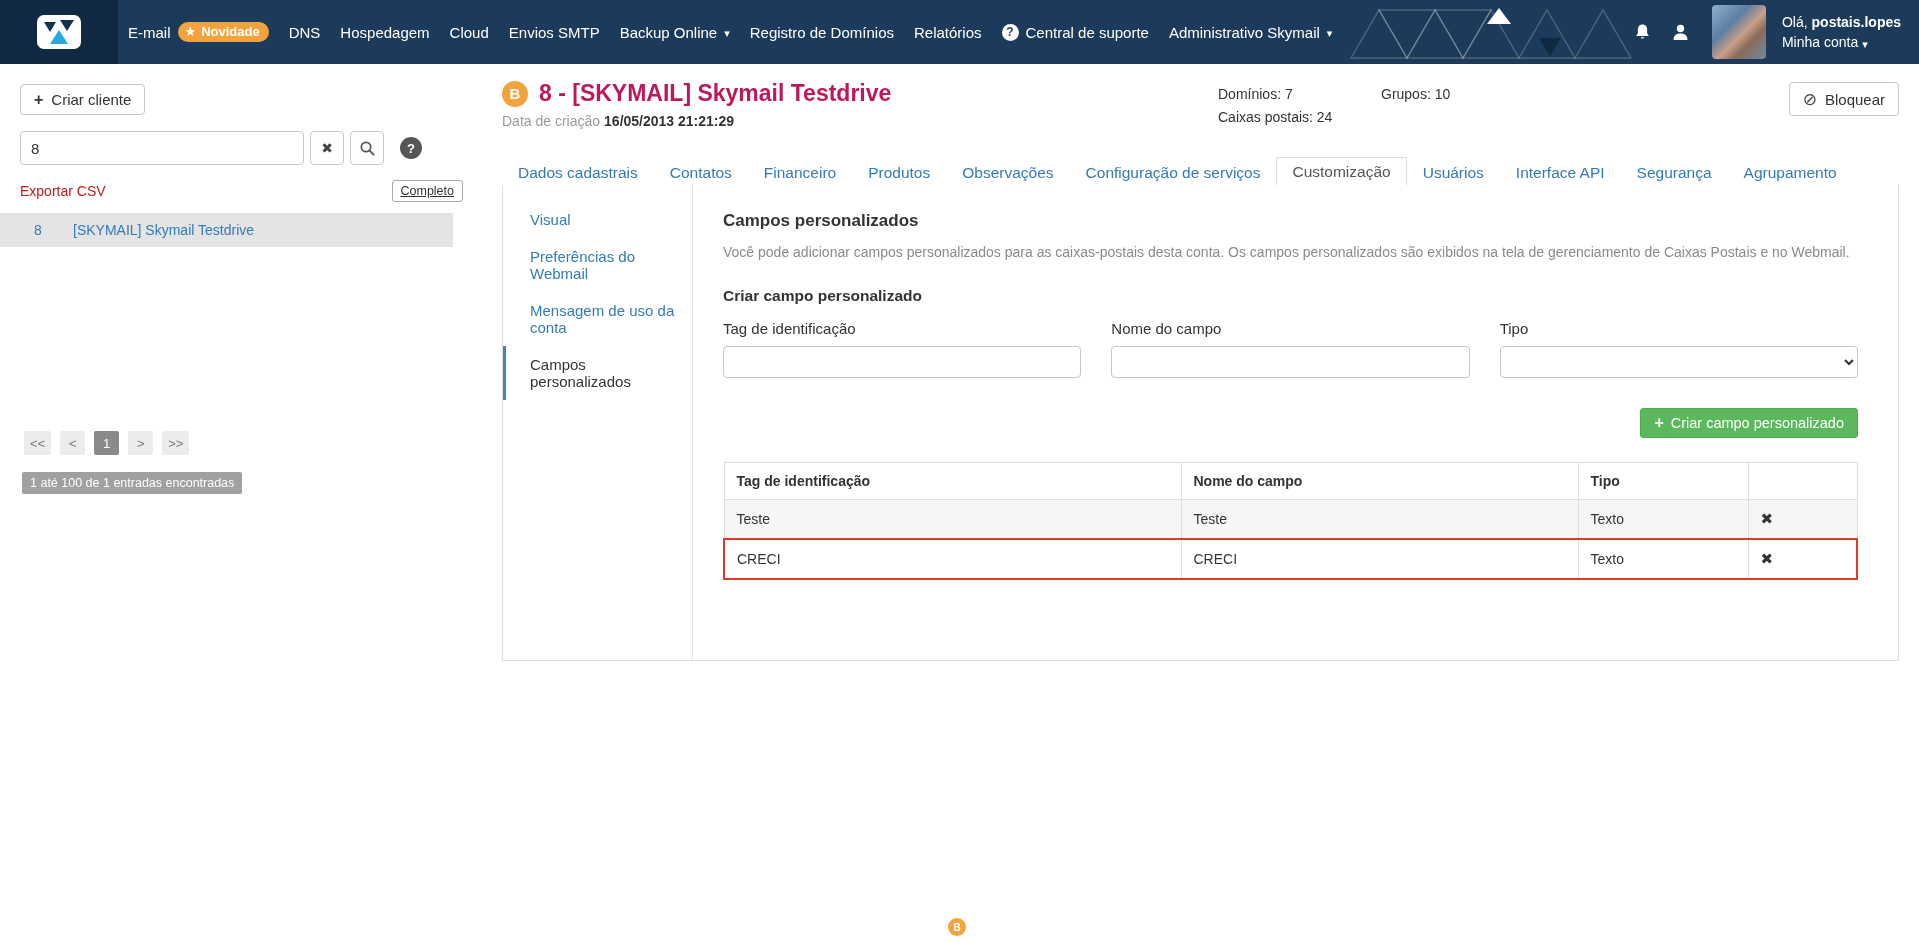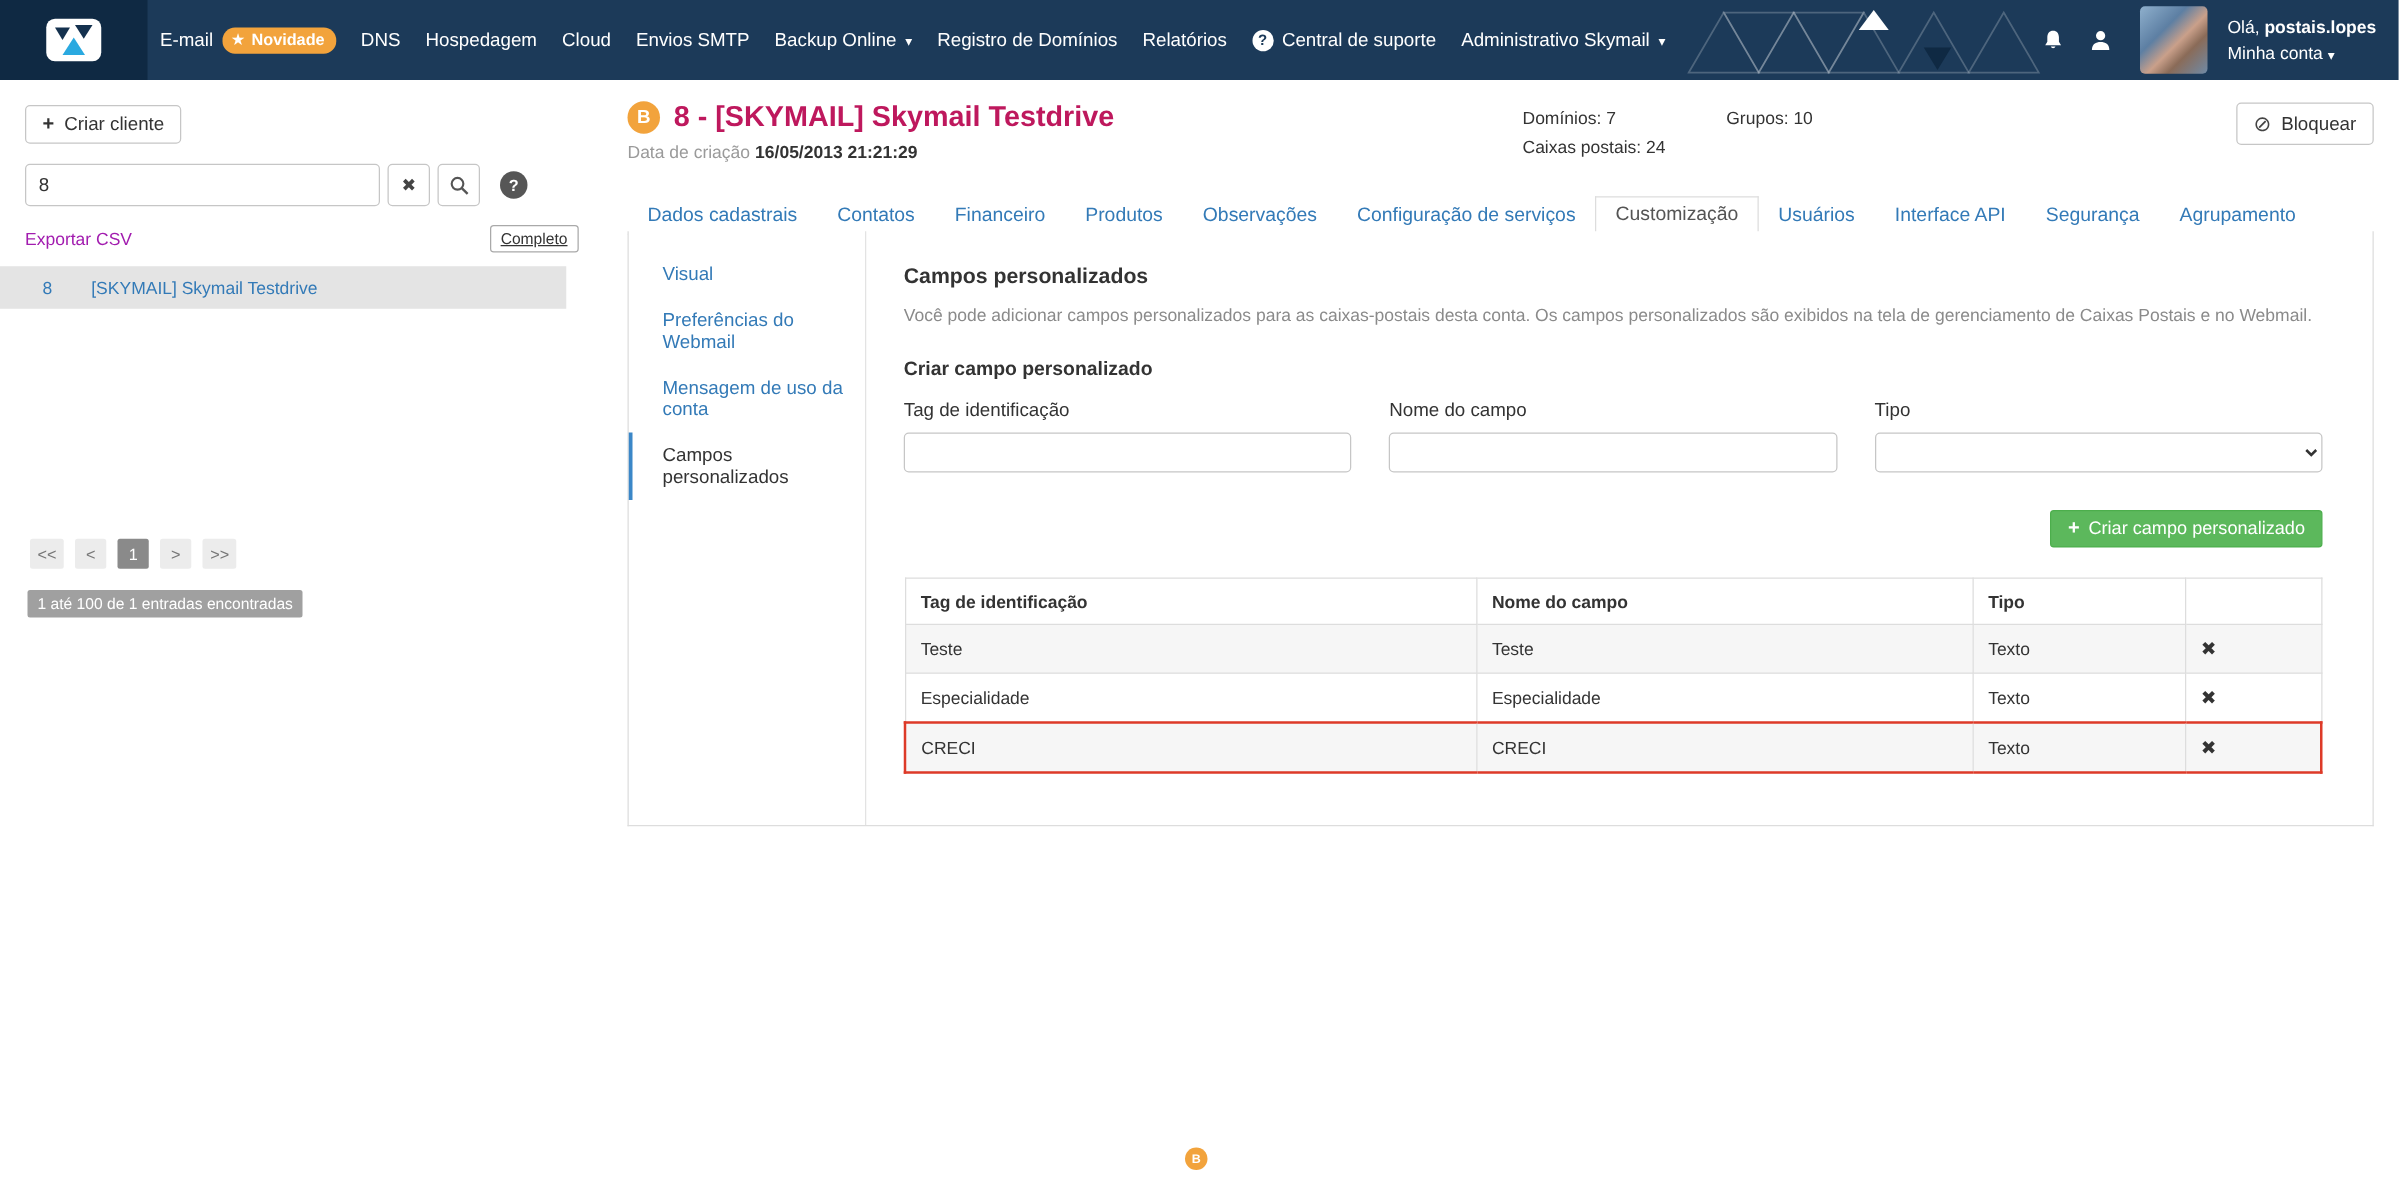--- a/index.html
+++ b/index.html
@@ -28,21 +28,21 @@
 
   
   .sidebar { position:absolute; top:64px; left:0; width:483px; bottom:0; background:#fff; padding:20px; }
   .btn-light { background:#fff; border:1px solid #c6c6c6; border-radius:4px; color:#333; font-size:15px; padding:6px 13px; display:inline-flex; align-items:center; gap:8px; cursor:pointer; }
   .plus { font-weight:bold; font-size:16px; line-height:1; }
   .search-row { margin-top:16px; display:flex; align-items:center; }
   .search-input { width:284px; height:34px; border:1px solid #c6c6c6; border-radius:4px; padding:0 10px; font-size:15px; color:#333; outline:none; }
   .btn-sq { width:34px; height:34px; margin-left:6px; background:#fff; border:1px solid #c6c6c6; border-radius:4px; display:inline-flex; align-items:center; justify-content:center; cursor:pointer; font-size:14px; color:#444; }
   .help-dark { width:22px; height:22px; margin-left:16px; border-radius:50%; background:#565656; color:#fff; font-size:13px; font-weight:bold; display:inline-flex; align-items:center; justify-content:center; cursor:pointer; }
   .export-row { margin-top:14px; display:flex; align-items:center; justify-content:space-between; height:24px; }
-  .export-label { color:#a21caf; font-size:14px; cursor:pointer; }
+  .export-label { color:#b91c1c; font-size:14px; cursor:pointer; }
   .btn-completo { background:#fff; border:1px solid #a9a9a9; border-radius:3px; font-size:12.5px; color:#333; padding:3px 8px; cursor:pointer;text-decoration:underline; }
   .result-row { margin:10px 0 0 -20px; width:453px; height:34px; background:#e4e4e4; display:flex; align-items:center; padding-left:34px; cursor:pointer; }
   .res-id { color:#337ab7; font-size:14px; width:39px; }
   .res-name { color:#337ab7; font-size:14px; }
   .pagination { position:absolute; top:367px; left:24px; display:flex; gap:9px; }
   .pg { min-width:25px; height:24px; border:none; background:#ececec; color:#777; border-radius:2px; font-size:13px; padding:0 6px; cursor:pointer; }
   .pg.active { background:#8a8a8a; color:#fff; }
   .info-badge { position:absolute; top:408px; left:22px; background:#a0a0a0; color:#fff; font-size:12.5px; padding:4px 8px; border-radius:2px; }
 
   
@@ -303,26 +303,20 @@
             <th></th>
           </tr>
         </thead>
         <tbody>
           <tr>
             <td>Teste</td>
             <td>Teste</td>
             <td>Texto</td>
             <td class="action-cell"><span class="del">✖</span></td>
           </tr>
-          <tr>
-            <td>Especialidade</td>
-            <td>Especialidade</td>
-            <td>Texto</td>
-            <td class="action-cell"><span class="del">✖</span></td>
-          </tr>
           <tr class="row-highlight">
             <td>CRECI</td>
             <td>CRECI</td>
             <td>Texto</td>
             <td class="action-cell"><span class="del">✖</span></td>
           </tr>
         </tbody>
       </table>
     </div>
   </div>

